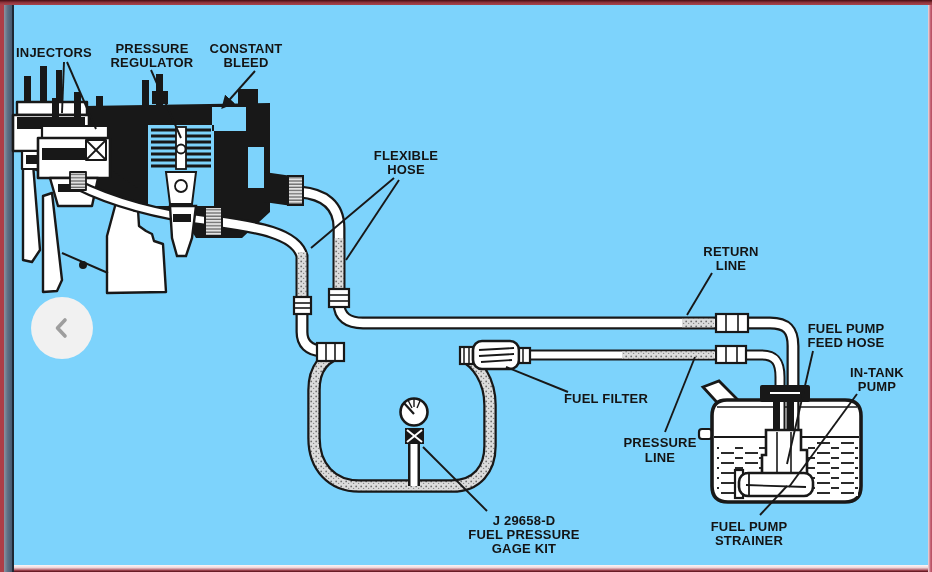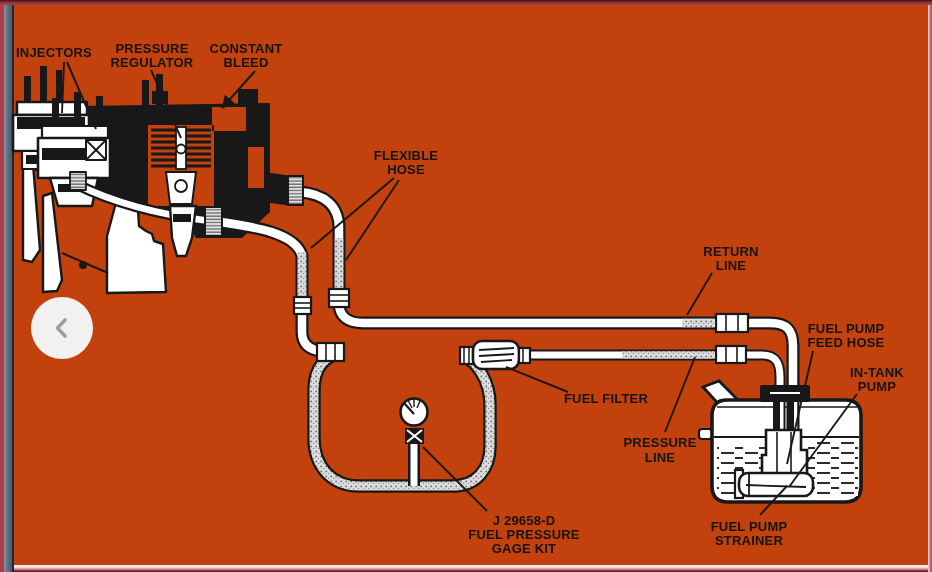--- a/index.html
+++ b/index.html
@@ -1,16 +1,16 @@
 <!DOCTYPE html>
 <html><head>
 <meta charset="utf-8">
 <style>
   html,body{margin:0;padding:0;background:#e9e9e9;}
-  #stage{position:relative;width:932px;height:572px;background:#c2410c;overflow:hidden;
+  #stage{position:relative;width:932px;height:572px;background:#7dd3fc;overflow:hidden;
          font-family:"Liberation Sans",sans-serif;}
   
   .frame-left-red{position:absolute;left:0;top:0;bottom:0;width:4px;background:#ad3e47;}
   .frame-left-slate{position:absolute;left:4px;top:4px;bottom:0;width:8px;
       background:linear-gradient(90deg,#8d93a0,#5d7186 45%,#47596f);border-right:2px solid #1f2834;}
   .frame-top{position:absolute;left:0;top:0;right:0;height:5px;
       background:linear-gradient(180deg,#470d13,#93363e 55%,#a6454d);}
   .frame-right{position:absolute;right:0;top:5px;bottom:0;width:4px;
       background:linear-gradient(90deg,#f2dde0,#c2586c 70%,#b44e62);}
   .frame-bottom{position:absolute;left:14px;right:4px;bottom:0;height:7px;

